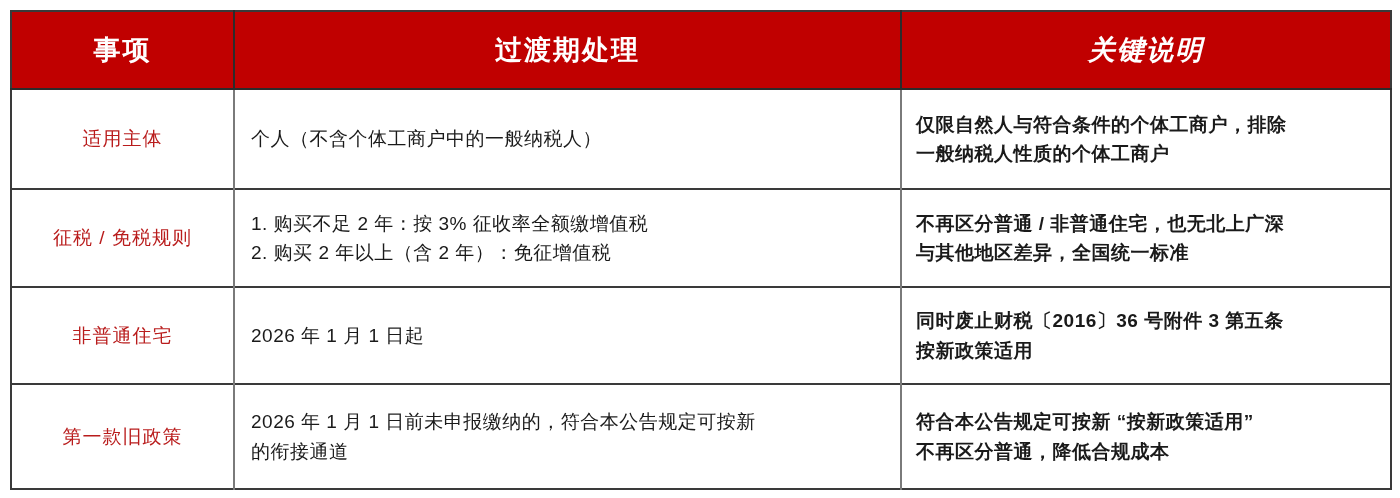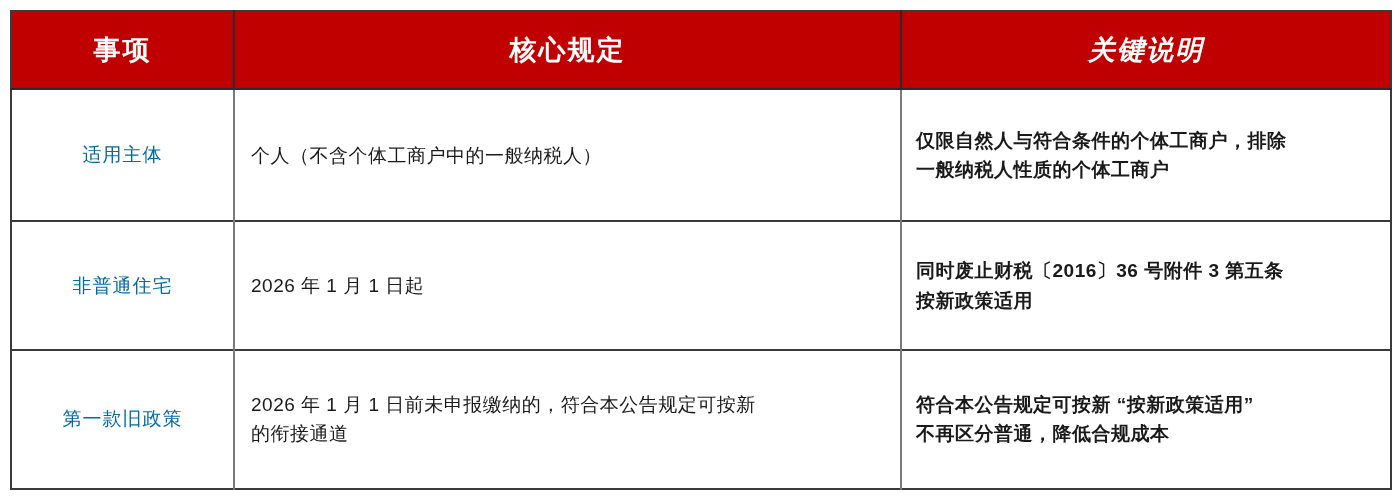--- a/index.html
+++ b/index.html
@@ -59,21 +59,21 @@
     box-sizing: border-box;
     background: #ffffff;
   }
   tbody tr:first-child td { border-top: none; }
   tbody td.last { border-right: none; font-weight: bold; }
 
   td.col-item {
     text-align: center;
     font-size: 19px;
     letter-spacing: 1px;
-    color: #0369a1;
+    color: #b91c1c;
     padding: 6px 8px;
   }
   td.col-core,
   td.col-note {
     text-align: left;
     font-size: 19px;
     line-height: 1.55;
     color: #1a1a1a;
     padding: 6px 14px 6px 16px;
     letter-spacing: 0.5px;
@@ -105,41 +105,56 @@
 <div class="page">
   <table class="policy-table">
     <colgroup>
       <col class="c1">
         <col class="c2">
         <col class="c3">
     </colgroup>
     <thead>
       <tr>
         <th>事项</th>
-        <th>核心规定</th>
+        <th>过渡期处理</th>
         <th class="last">关键说明</th>
       </tr>
     </thead>
     <tbody>
 
       <tr class="r1">
         <td class="col-item">适用主体</td>
         <td class="col-core">
           <div class="lines">
             <span class="line">个人（不含个体工商户中的一般纳税人）</span>
           </div>
         </td>
         <td class="col-note last">
           <div class="lines">
             <span class="line">仅限自然人与符合条件的个体工商户，排除</span>
             <span class="line">一般纳税人性质的个体工商户</span>
           </div>
         </td>
       </tr>
 
+      <tr class="r2">
+        <td class="col-item">征税 / 免税规则</td>
+        <td class="col-core">
+          <ol class="numbered">
+            <li>1.  购买不足 2 年：按 3% 征收率全额缴增值税</li>
+            <li>2.  购买 2 年以上（含 2 年）：免征增值税</li>
+          </ol>
+        </td>
+        <td class="col-note last">
+          <div class="lines">
+            <span class="line">不再区分普通 / 非普通住宅，也无北上广深</span>
+            <span class="line">与其他地区差异，全国统一标准</span>
+          </div>
+        </td>
+      </tr>
 
       <tr class="r3">
         <td class="col-item">非普通住宅</td>
         <td class="col-core">
           <div class="lines">
             <span class="line">2026 年 1 月 1 日起</span>
           </div>
         </td>
         <td class="col-note last">
           <div class="lines">

